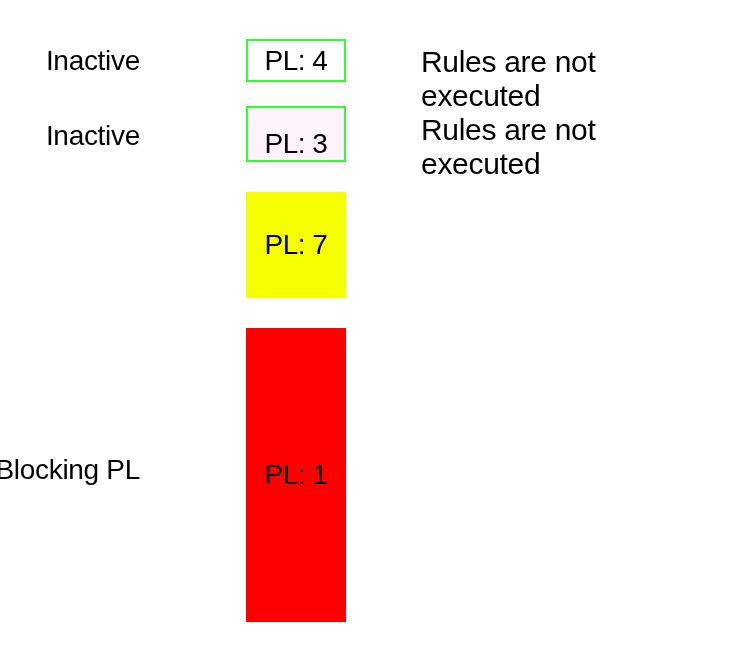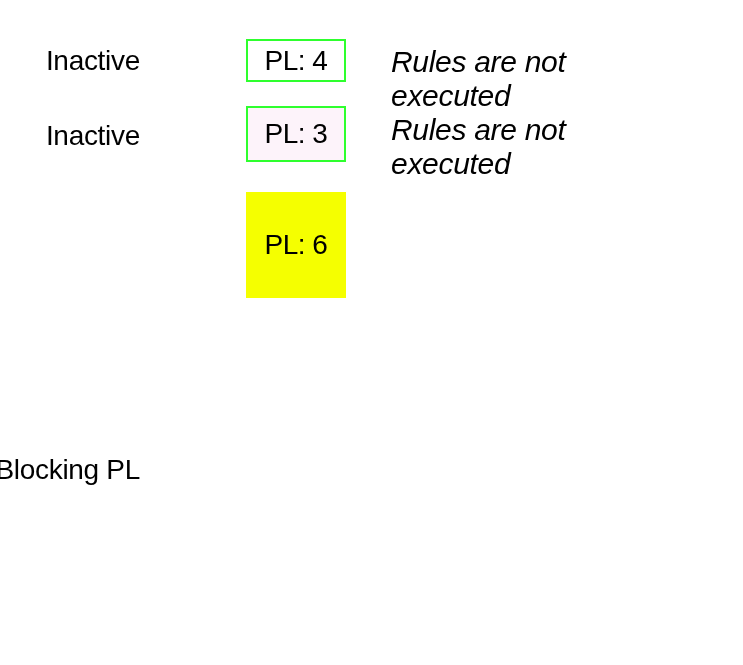--- a/index.html
+++ b/index.html
@@ -39,35 +39,35 @@
     letter-spacing: -0.5px;
     white-space: nowrap;
   }
   .pl-box.outlined-white {
     background: #ffffff;
     border: 2px solid var(--border-green, #2eff2e);
   }
   .pl-box.outlined-pink {
     background: var(--pink-fill, #fdf3fa);
     border: 2px solid var(--border-green, #2eff2e);
+    align-items: flex-end;
   }
   .pl-box.filled-yellow {
     background: var(--yellow-fill, #f5ff00);
     border: none;
   }
   .pl-box.filled-red {
     background: var(--red-fill, #fe0000);
     border: none;
   }
   .row-desc {
     position: absolute;
-    left: 391px;
+    left: 421px;
     font-size: 30px;
     line-height: 34px;
-    font-style: italic;
     letter-spacing: -0.3px;
     white-space: pre-line;
   }
 </style>
 </head>
 <body>
 
 <div class="canvas">
 
   <div class="row-label" style="top: 47px;">Inactive</div>
@@ -76,18 +76,21 @@
   </div>
   <div class="row-desc" style="top: 45px;">Rules are not executed</div>
 
   <div class="row-label" style="top: 122px;">Inactive</div>
   <div class="pl-box outlined-pink" style="top: 106px; height: 56px;">
     <span>PL: 3</span>
   </div>
   <div class="row-desc" style="top: 113px;">Rules are not executed</div>
 
   <div class="pl-box filled-yellow" style="top: 192px; height: 106px;">
-    <span>PL: 6</span>
+    <span>PL: 7</span>
   </div>
 
   <div class="row-label" style="top: 456px;">Blocking PL</div>
+  <div class="pl-box filled-red" style="top: 328px; height: 294px;">
+    <span>PL: 1</span>
+  </div>
 
 </div>
 
 </body></html>

